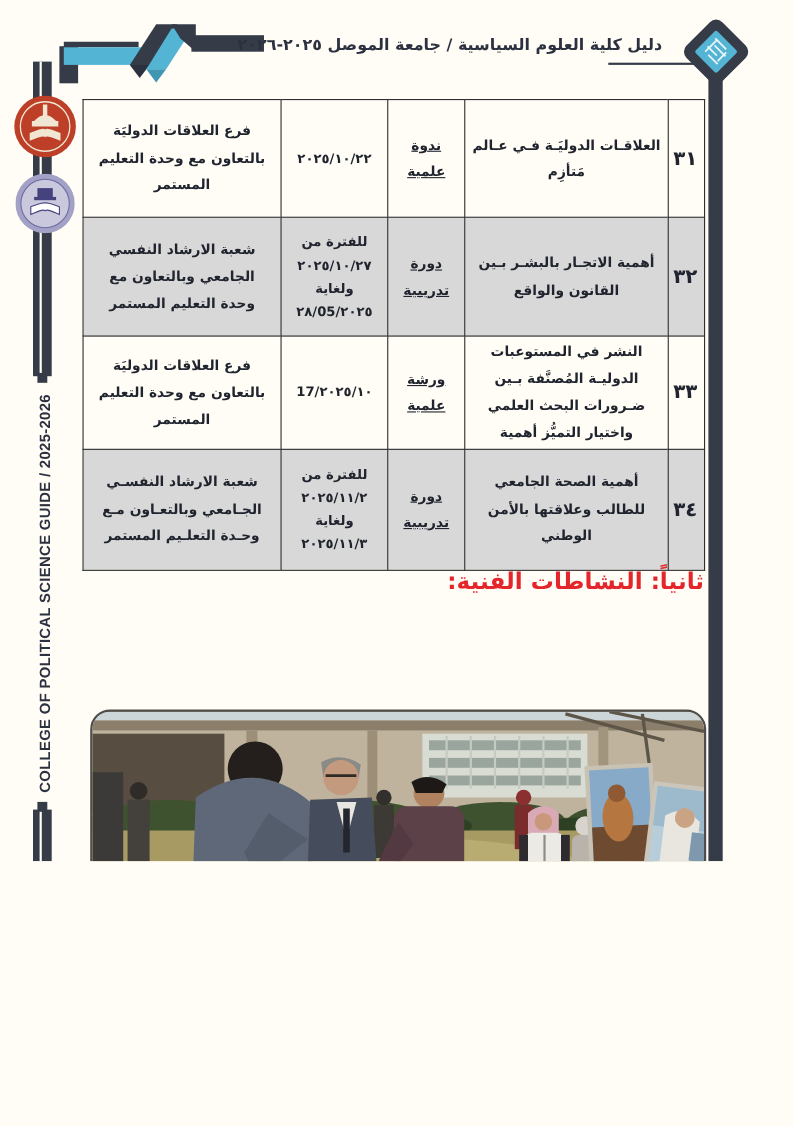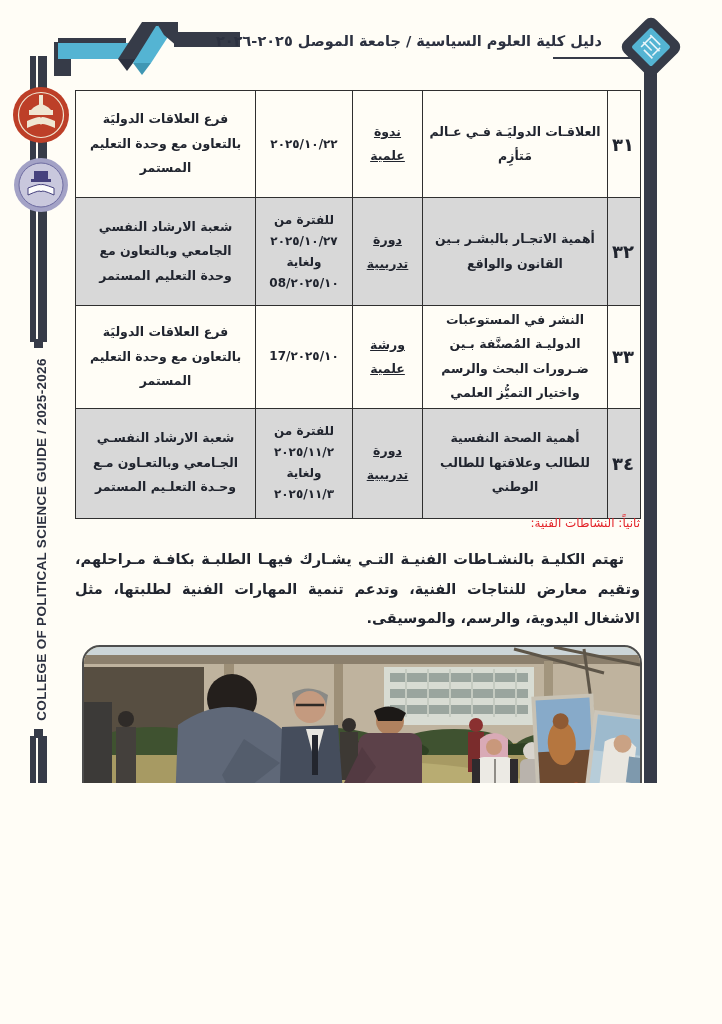--- a/index.html
+++ b/index.html
@@ -34,21 +34,21 @@
   tr.shaded td{background:#d8d8d8;}
   tr.r0{height:107px;} tr.r1{height:108px;} tr.r2{height:100px;} tr.r3{height:110px;}
   td.no{font-size:18px;}
   td.title{font-size:12.5px;line-height:1.95;padding:2px 10px;margin-left:40px;}
   td.type{font-size:12.5px;line-height:1.9;text-decoration:underline;}
   td.date{font-size:12px;}
   td.date div{line-height:1.75;}
   td.org{font-size:12.5px;line-height:1.95;}
   
   .sec-heading{position:absolute;left:75px;top:516px;width:565px;direction:rtl;text-align:right;
-    color:#e4252b;font-weight:normal;font-size:12px;}
+    color:#e4252b;font-weight:bold;font-size:21px;}
   .sec-par{position:absolute;left:75px;top:545px;width:565px;direction:rtl;text-align:justify;
     font-weight:bold;font-size:14.5px;line-height:2.05;color:#20242e;text-indent:16px;}
   
   .photo{position:absolute;left:82px;top:645px;width:556px;height:242px;border-radius:18px;
     overflow:hidden;border:2px solid #4d4d4d;background:#a79a63;}
   
   .footer-bar{position:absolute;left:32px;top:947px;width:585px;height:42px;background:#363b48;}
   .f-icon{position:absolute;top:935px;width:20px;height:20px;border-radius:50%;background:#4db1d3;
     border:3px solid #2c3140;display:flex;align-items:center;justify-content:center;}
   .f-label{position:absolute;top:957px;width:84px;text-align:center;color:#e9ebef;
@@ -142,50 +142,49 @@
       <td class="org">فرع العلاقات الدوليَة بالتعاون مع وحدة التعليم المستمر</td>
     </tr>
     <tr class="r1 shaded">
       <td class="no">٣٢</td>
       <td class="title">أهمية الاتجـار بالبشـر بـين القانون والواقع</td>
       <td class="type">دورة تدريبية</td>
       <td class="date">
         <div>للفترة من</div>
         <div>٢٠٢٥/١٠/٢٧</div>
         <div>ولغاية</div>
-        <div>٢٠٢٥/١٠/08</div>
+        <div>٢٠٢٥/05/٢٨</div>
       </td>
       <td class="org">شعبة الارشاد النفسي الجامعي وبالتعاون مع وحدة التعليم المستمر</td>
     </tr>
     <tr class="r2">
       <td class="no">٣٣</td>
-      <td class="title">النشر في المستوعبات الدوليـة المُصنَّفة بـين ضـرورات البحث والرسم واختيار التميُّز العلمي</td>
+      <td class="title">النشر في المستوعبات الدوليـة المُصنَّفة بـين ضـرورات البحث العلمي واختيار التميُّز أهمية</td>
       <td class="type">ورشة علمية</td>
       <td class="date">
             <div>٢٠٢٥/١٠/17</div>
           </td>
       <td class="org">فرع العلاقات الدوليَة بالتعاون مع وحدة التعليم المستمر</td>
     </tr>
     <tr class="r3 shaded">
       <td class="no">٣٤</td>
-      <td class="title">أهمية الصحة النفسية للطالب وعلاقتها للطالب الوطني</td>
+      <td class="title">أهمية الصحة الجامعي للطالب وعلاقتها بالأمن الوطني</td>
       <td class="type">دورة تدريبية</td>
       <td class="date">
         <div>للفترة من</div>
         <div>٢٠٢٥/١١/٢</div>
         <div>ولغاية</div>
         <div>٢٠٢٥/١١/٣</div>
       </td>
       <td class="org">شعبة الارشاد النفسـي الجـامعي وبالتعـاون مـع وحـدة التعلـيم المستمر</td>
     </tr>
   </tbody>
     </table>
 
   <div class="sec-heading">ثانياً: النشاطات الفنية:</div>
-  <div class="sec-par">تهتم الكليـة بالنشـاطات الفنيـة التـي يشـارك فيهـا الطلبـة بكافـة مـراحلهم، وتقيم معارض للنتاجات الفنية، وتدعم تنمية المهارات الفنية لطلبتها، مثل الاشغال اليدوية، والرسم، والموسيقى.</div>
 
   <div class="photo">
     <svg width="556" height="242" viewBox="0 0 556 242">
       <rect x="0" y="0" width="556" height="20" fill="#ccd5d7"></rect>
       <rect x="0" y="8" width="556" height="88" fill="#bfb39e"></rect>
       <rect x="0" y="8" width="556" height="9" fill="#8b7f6c"></rect>
       <rect x="0" y="20" width="120" height="72" fill="#574e41"></rect>
       <rect x="300" y="20" width="150" height="58" fill="#d8dcd3"></rect>
       <g fill="#9aa59e">
         <rect x="306" y="26" width="138" height="9"></rect>

